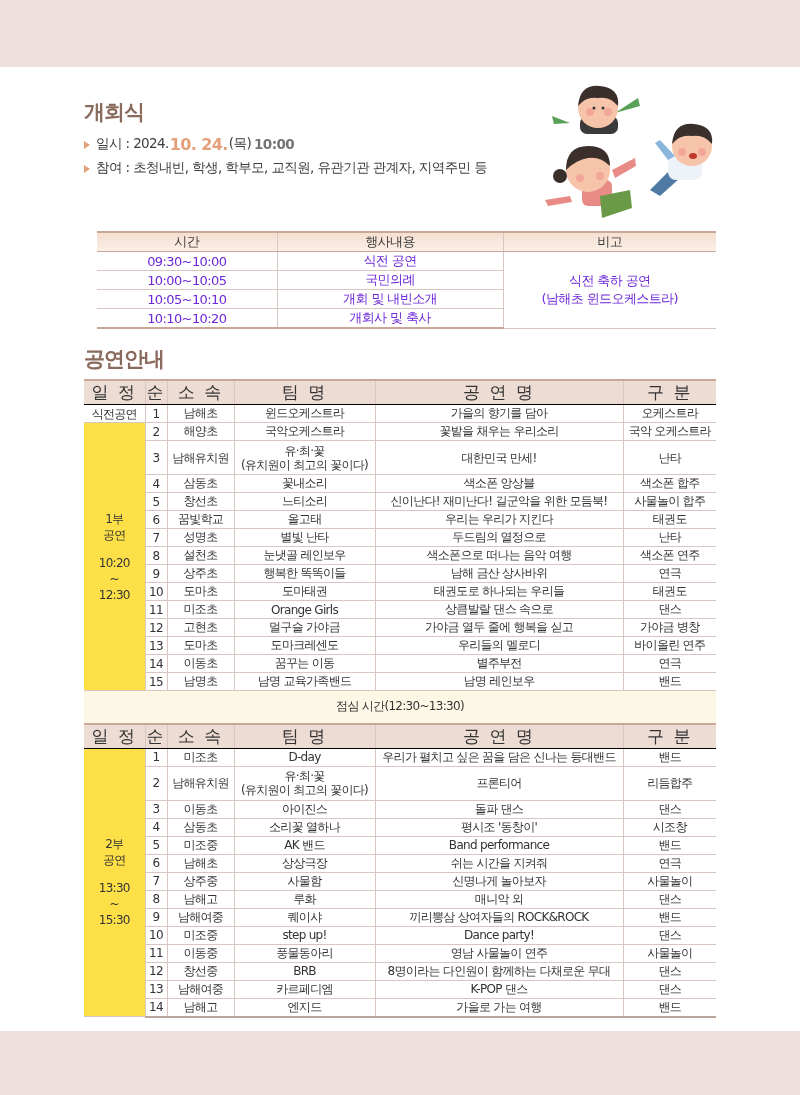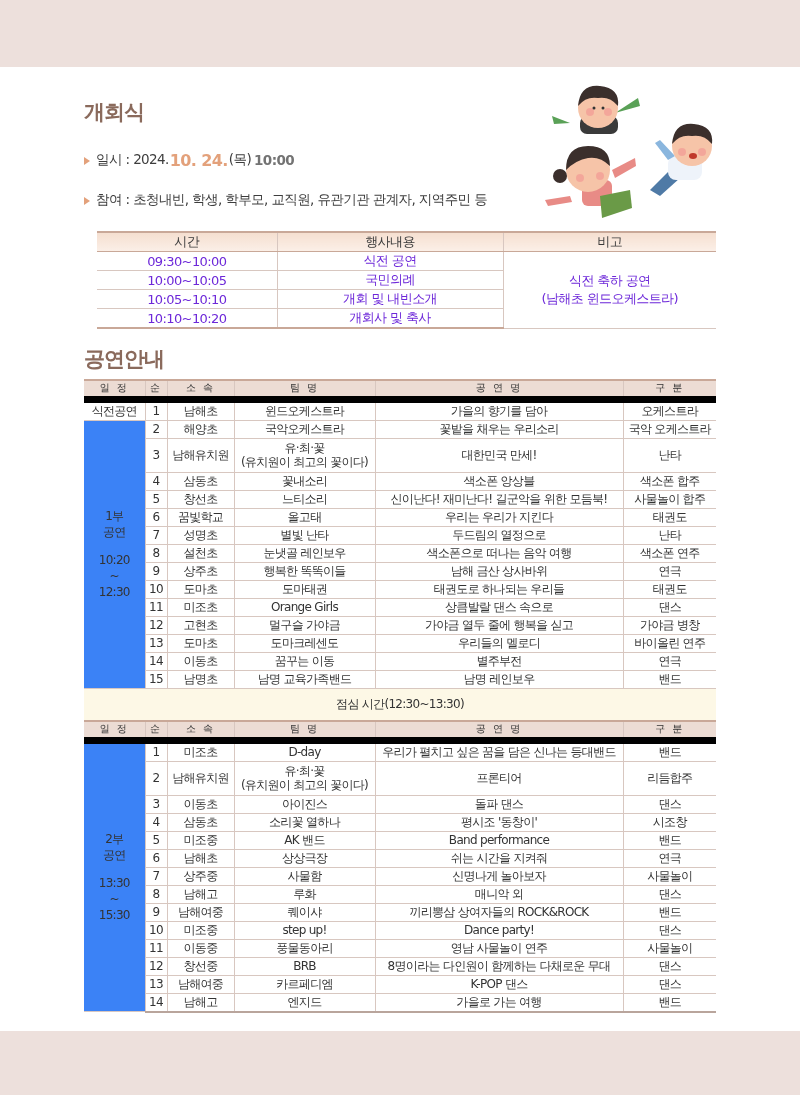--- a/index.html
+++ b/index.html
@@ -7,41 +7,41 @@
   body { font-family: "DejaVu Sans", "Liberation Sans", sans-serif; color: #3a3a3a; position: relative; }
 
   .band-top { position: absolute; left: 0; top: 0; width: 800px; height: 67px; background: #ede0dc; }
   .band-bottom { position: absolute; left: 0; top: 1031px; width: 800px; height: 64px; background: #ede0dc; }
 
   .section-title { position: absolute; font-size: 21px; font-weight: bold; color: #8a6a5c; letter-spacing: -1px; }
   #title-opening { left: 84px; top: 98px; }
   #title-perf { left: 84px; top: 345px; }
 
   .info-list { position: absolute; left: 84px; top: 132px; }
-  .info-item { display: flex; align-items: center; height: 24px; font-size: 13.5px; color: #3d3d3d; letter-spacing: -0.6px; margin-top: 16px; }
+  .info-item { display: flex; align-items: center; height: 24px; font-size: 13.5px; color: #3d3d3d; letter-spacing: -0.6px; }
   .bullet { width: 0; height: 0; border-top: 4px solid transparent; border-bottom: 4px solid transparent; border-left: 6px solid #e3a17b; margin-right: 6px; margin-top: 1px; }
   .date-accent { color: #e3a17b; font-weight: bold; font-size: 16px; margin: 0 1px; }
   .strong { font-weight: bold; color: #737373; margin-left: 3px; }
 
   .kids { position: absolute; left: 540px; top: 78px; width: 190px; height: 150px; }
 
   
   .ctable { position: absolute; left: 97px; top: 231px; width: 619px; border-collapse: collapse; font-size: 13px; letter-spacing: -0.6px; }
   .ctable th { height: 18px; font-weight: normal; color: #3a3a3a; background: linear-gradient(to bottom, #f5dfd0, #fbefe7); border-top: 2px solid #c9a898; border-bottom: 1px solid #c9a898; }
   .ctable td { height: 18.5px; text-align: center; border-bottom: 1px solid #d8c7c0; color: #6d28d9; }
   .ctable th + th, .ctable td + td { border-left: 1px solid #d8c7c0; }
   .ctable tr:last-child td { border-bottom: 2px solid #c9a898; }
   .ctable .note { line-height: 18px; }
 
   
   .ptable { position: absolute; left: 84px; top: 379px; width: 632px; border-collapse: collapse; font-size: 12px; letter-spacing: -0.7px; table-layout: fixed; }
   .ptable td, .ptable th { text-align: center; border-bottom: 1px solid #d8c7c0; border-left: 1px solid #d8c7c0; height: 18px; padding: 0; color: #333; font-weight: normal; white-space: nowrap; overflow: hidden; }
   .ptable th:first-child, .ptable td.sched { border-left: none; }
-  .ptable tr.head th { background: #ecdcd4; font-size: 10px; letter-spacing: 2px; border-top: 2px solid #c9a898; border-bottom: 7px solid #000000; height: 19px; }
-  .ptable td.sched { background: #3b82f6; line-height: 16px; vertical-align: middle; }
+  .ptable tr.head th { background: #ecdcd4; font-size: 17px; letter-spacing: 2px; border-top: 2px solid #c9a898; border-bottom: 1px solid #000000; height: 19px; }
+  .ptable td.sched { background: #fde047; line-height: 16px; vertical-align: middle; }
   .ptable td.sched.plain { background: #ffffff; }
   .ptable td.tall { height: 34px; line-height: 14px; }
   .ptable tr.lunch td { background: #fdf8e6; height: 33px; border-left: none; border-bottom: 1px solid #d8c7c0; margin-left: 48px; }
   .ptable tr.last td { border-bottom: 2px solid #b9a59c; }
   .sched-block span { display: block; }
   .gap { height: 12px; }
 </style>
 </head>
 <body>
 

